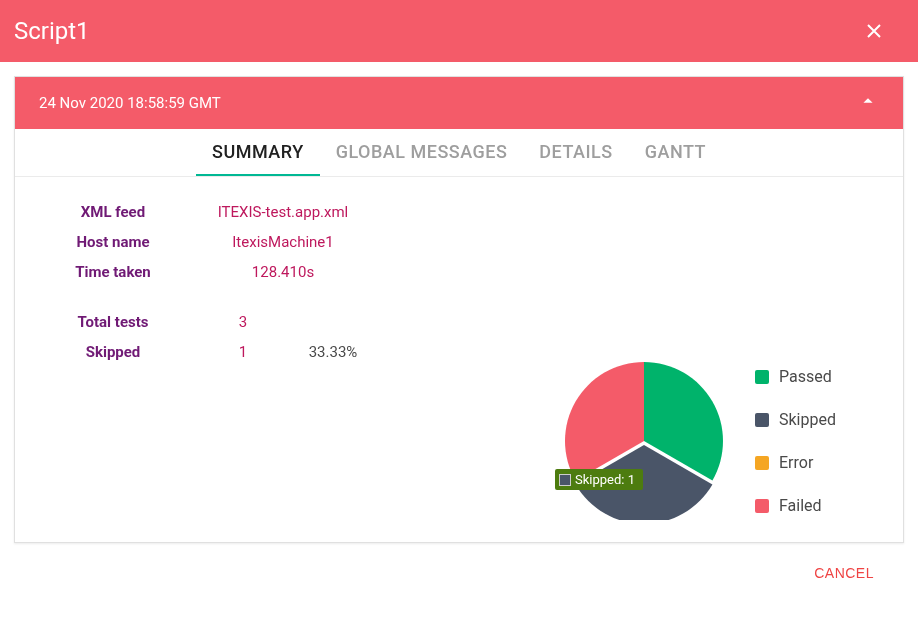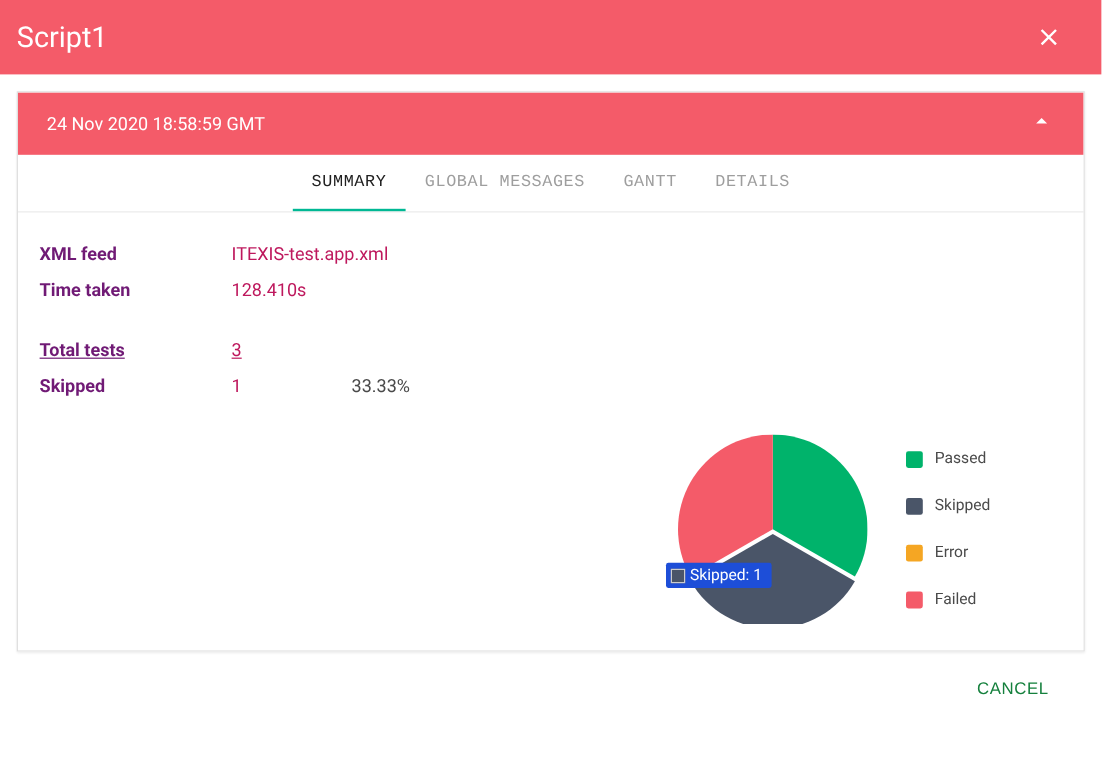--- a/index.html
+++ b/index.html
@@ -36,20 +36,21 @@
     }
     .close-btn svg { width: 14px; height: 14px; }
     .content {
       padding: 14px;
     }
     .panel {
       border: 1px solid rgba(0,0,0,0.12);
       border-radius: 0;
       box-shadow: 0 1px 2px rgba(0,0,0,0.08);
       overflow: hidden;
+      text-align: center;
     }
     .panel-header {
       background: #f45b69;
       color: #fff;
       height: 52px;
       display: flex;
       align-items: center;
       justify-content: space-between;
       padding: 0 24px;
       cursor: pointer;
@@ -57,29 +58,28 @@
     .panel-header span { font-size: 15px; }
     .chevron svg { width: 22px; height: 22px; fill: #fff; }
     .tabs {
       display: flex;
       justify-content: center;
       border-bottom: 1px solid rgba(0,0,0,0.08);
       height: 48px;
     }
     .tab {
       padding: 0 16px;
-      font-size: 14px;
+      font-size: 18px;
       font-weight: 500;
       letter-spacing: 0.5px;
       color: #9e9e9e;
       display: flex;
       align-items: center;
       cursor: pointer;
       border-bottom: 2px solid transparent;
-      font-family: Liberation Mono, monospace;
     }
     .tab.active {
       color: #212121;
       border-bottom: 2px solid #00b894;
     }
     .panel-body {
       padding: 20px 18px 22px 18px;
       display: flex;
     }
     .info-col {
@@ -99,55 +99,55 @@
       width: 160px;
     }
     .info-table td.value {
       color: #be185d;
       width: 100px;
     }
     .info-table td.pct {
       color: #4a4a4a;
       width: 80px;
     }
-    .info-table tr.gap td { padding-top: 26px; text-decoration: underline; }
+    .info-table tr.gap td { padding-top: 26px; }
     .chart-col {
       width: 320px;
       position: relative;
       display: flex;
       align-items: center;
       justify-content: flex-start;
       margin-top: 165px;
     }
     .pie {
       width: 158px;
       height: 158px;
       position: relative;
     }
     .legend {
       margin-left: 32px;
       display: flex;
       flex-direction: column;
       gap: 24px;
-      font-size: 13px;
+      font-size: 16px;
       color: #4a4a4a;
     }
     .legend-item {
       display: flex;
       align-items: center;
       gap: 10px;
     }
     .swatch {
       width: 14px;
       height: 14px;
       border-radius: 2px;
     }
     .tooltip {
       position: absolute;
-      background: #1d4ed8;
+      background: #4d7c0f;
       color: #fff;
       font-size: 13px;
       padding: 3px 8px 3px 4px;
       border-radius: 2px;
       display: flex;
       align-items: center;
       gap: 4px;
       left: -10px;
       top: 107px;
       white-space: nowrap;
@@ -158,21 +158,21 @@
       border: 1px solid #ccc;
     }
     .footer {
       display: flex;
       justify-content: flex-end;
       padding: 22px 30px 0 0;
     }
     .cancel-btn {
       font-size: 14px;
       font-weight: 500;
-      color: #15803d;
+      color: #ef4444;
       letter-spacing: 0.5px;
       cursor: pointer;
       background: none;
       border: none;
     }
   </style>
 </head>
 <body>
 
 <div class="header">
@@ -191,31 +191,35 @@
       <span class="chevron">
         <svg viewBox="0 0 24 24">
             <path d="M7 14l5-5 5 5z"></path>
           </svg>
       </span>
     </div>
 
     <div class="tabs">
       <div class="tab active">SUMMARY</div>
       <div class="tab">GLOBAL MESSAGES</div>
+      <div class="tab">DETAILS</div>
       <div class="tab">GANTT</div>
-      <div class="tab">DETAILS</div>
     </div>
 
     <div class="panel-body">
       <div class="info-col">
         <table class="info-table">
           <tbody>
               <tr>
             <td class="label">XML feed</td>
             <td class="value" colspan="2">ITEXIS-test.app.xml</td>
+          </tr>
+          <tr>
+            <td class="label">Host name</td>
+            <td class="value" colspan="2">ItexisMachine1</td>
           </tr>
           <tr>
             <td class="label">Time taken</td>
             <td class="value" colspan="2">128.410s</td>
           </tr>
           <tr class="gap">
             <td class="label">Total tests</td>
             <td class="value">3</td>
             <td class="pct"></td>
           </tr>

